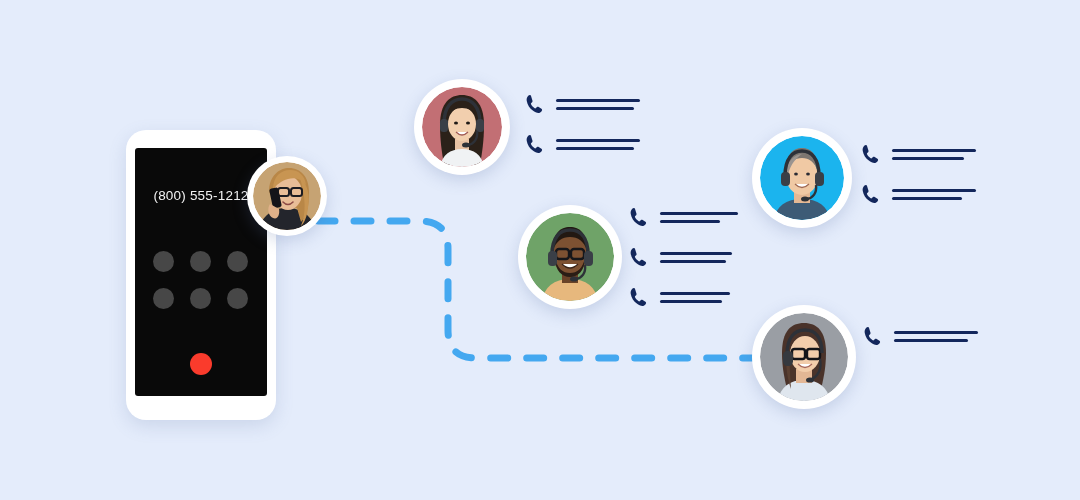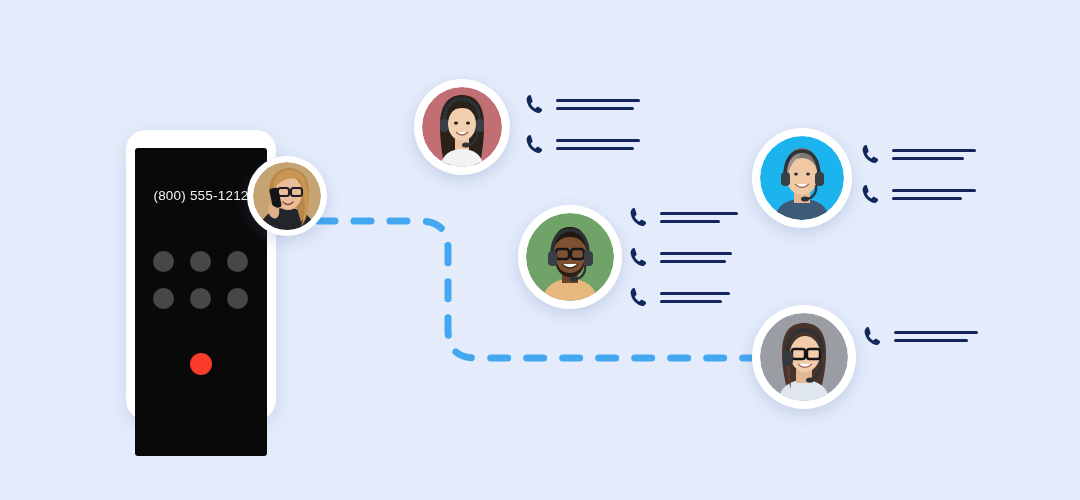--- a/index.html
+++ b/index.html
@@ -29,21 +29,21 @@
     height: 290px;
     background: #ffffff;
     border-radius: 20px;
     box-shadow: 0 6px 18px rgba(90,110,160,0.18);
   }
   #phone-screen {
     position: absolute;
     left: 9px;
     top: 18px;
     width: 132px;
-    height: 308px;
+    height: 248px;
     background: #090909;
     border-radius: 3px;
   }
   #phone-number {
     position: absolute;
     left: 0;
     top: 40px;
     width: 100%;
     text-align: center;
     color: #f2f2f2;

